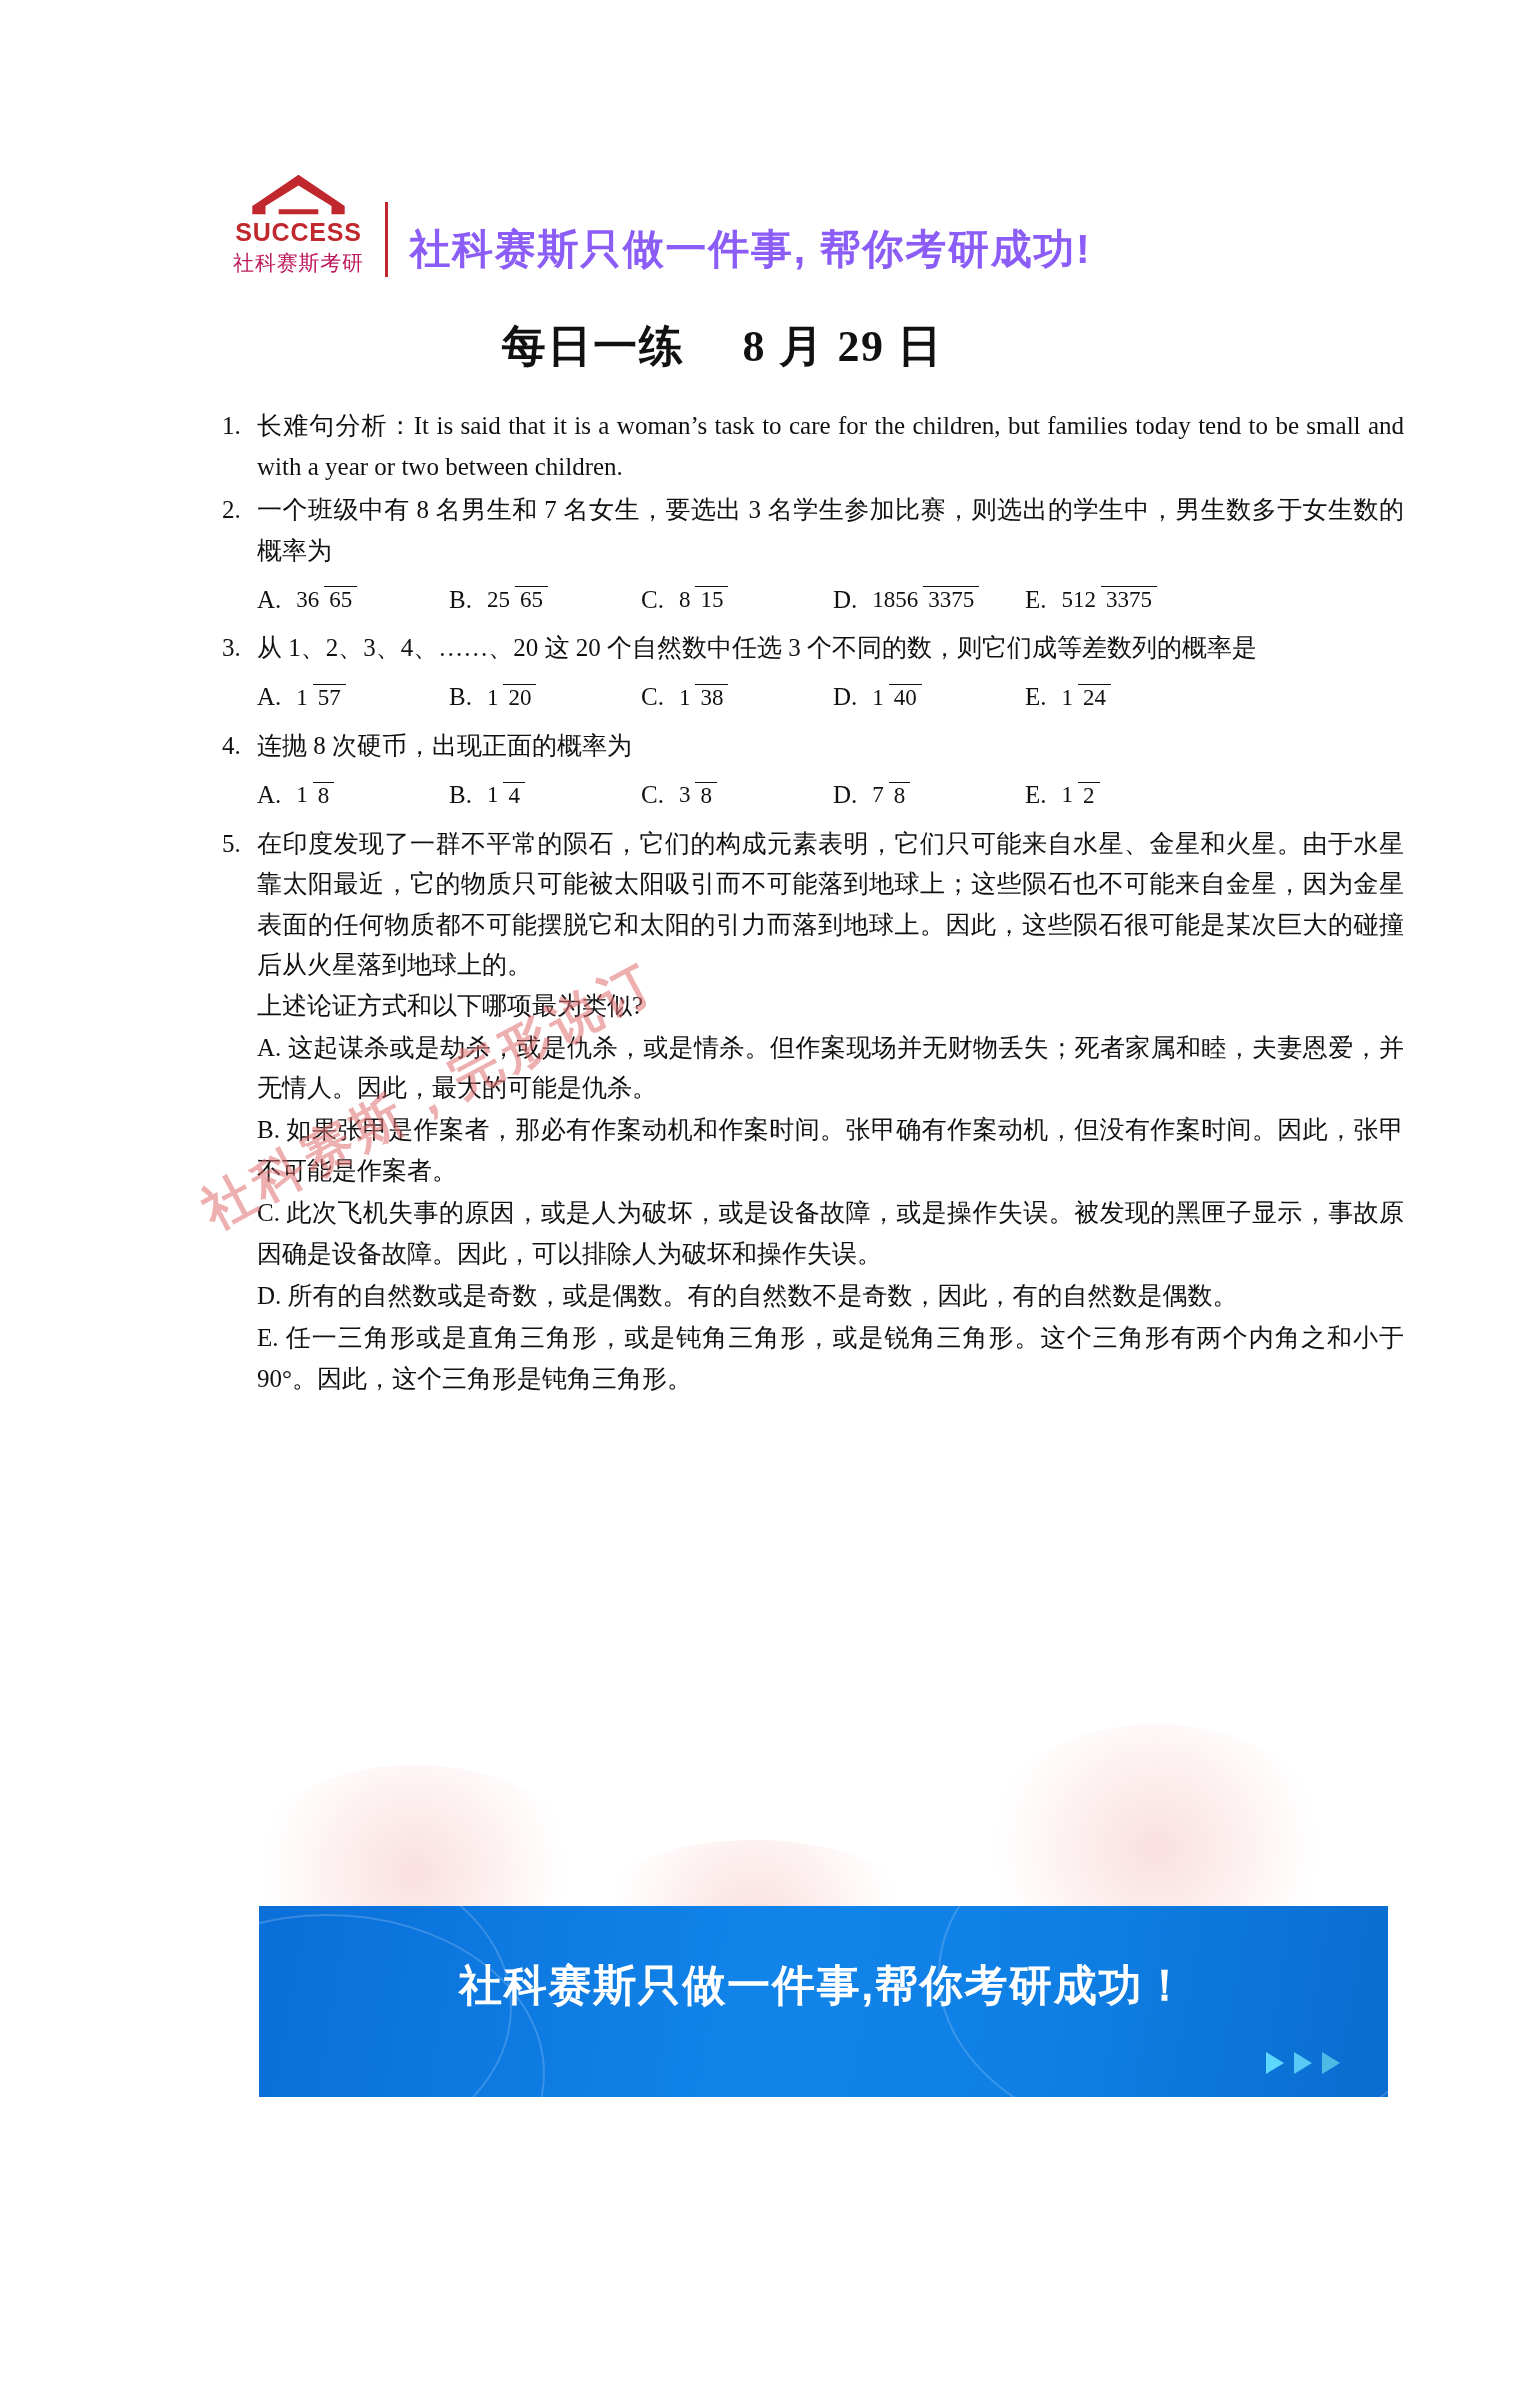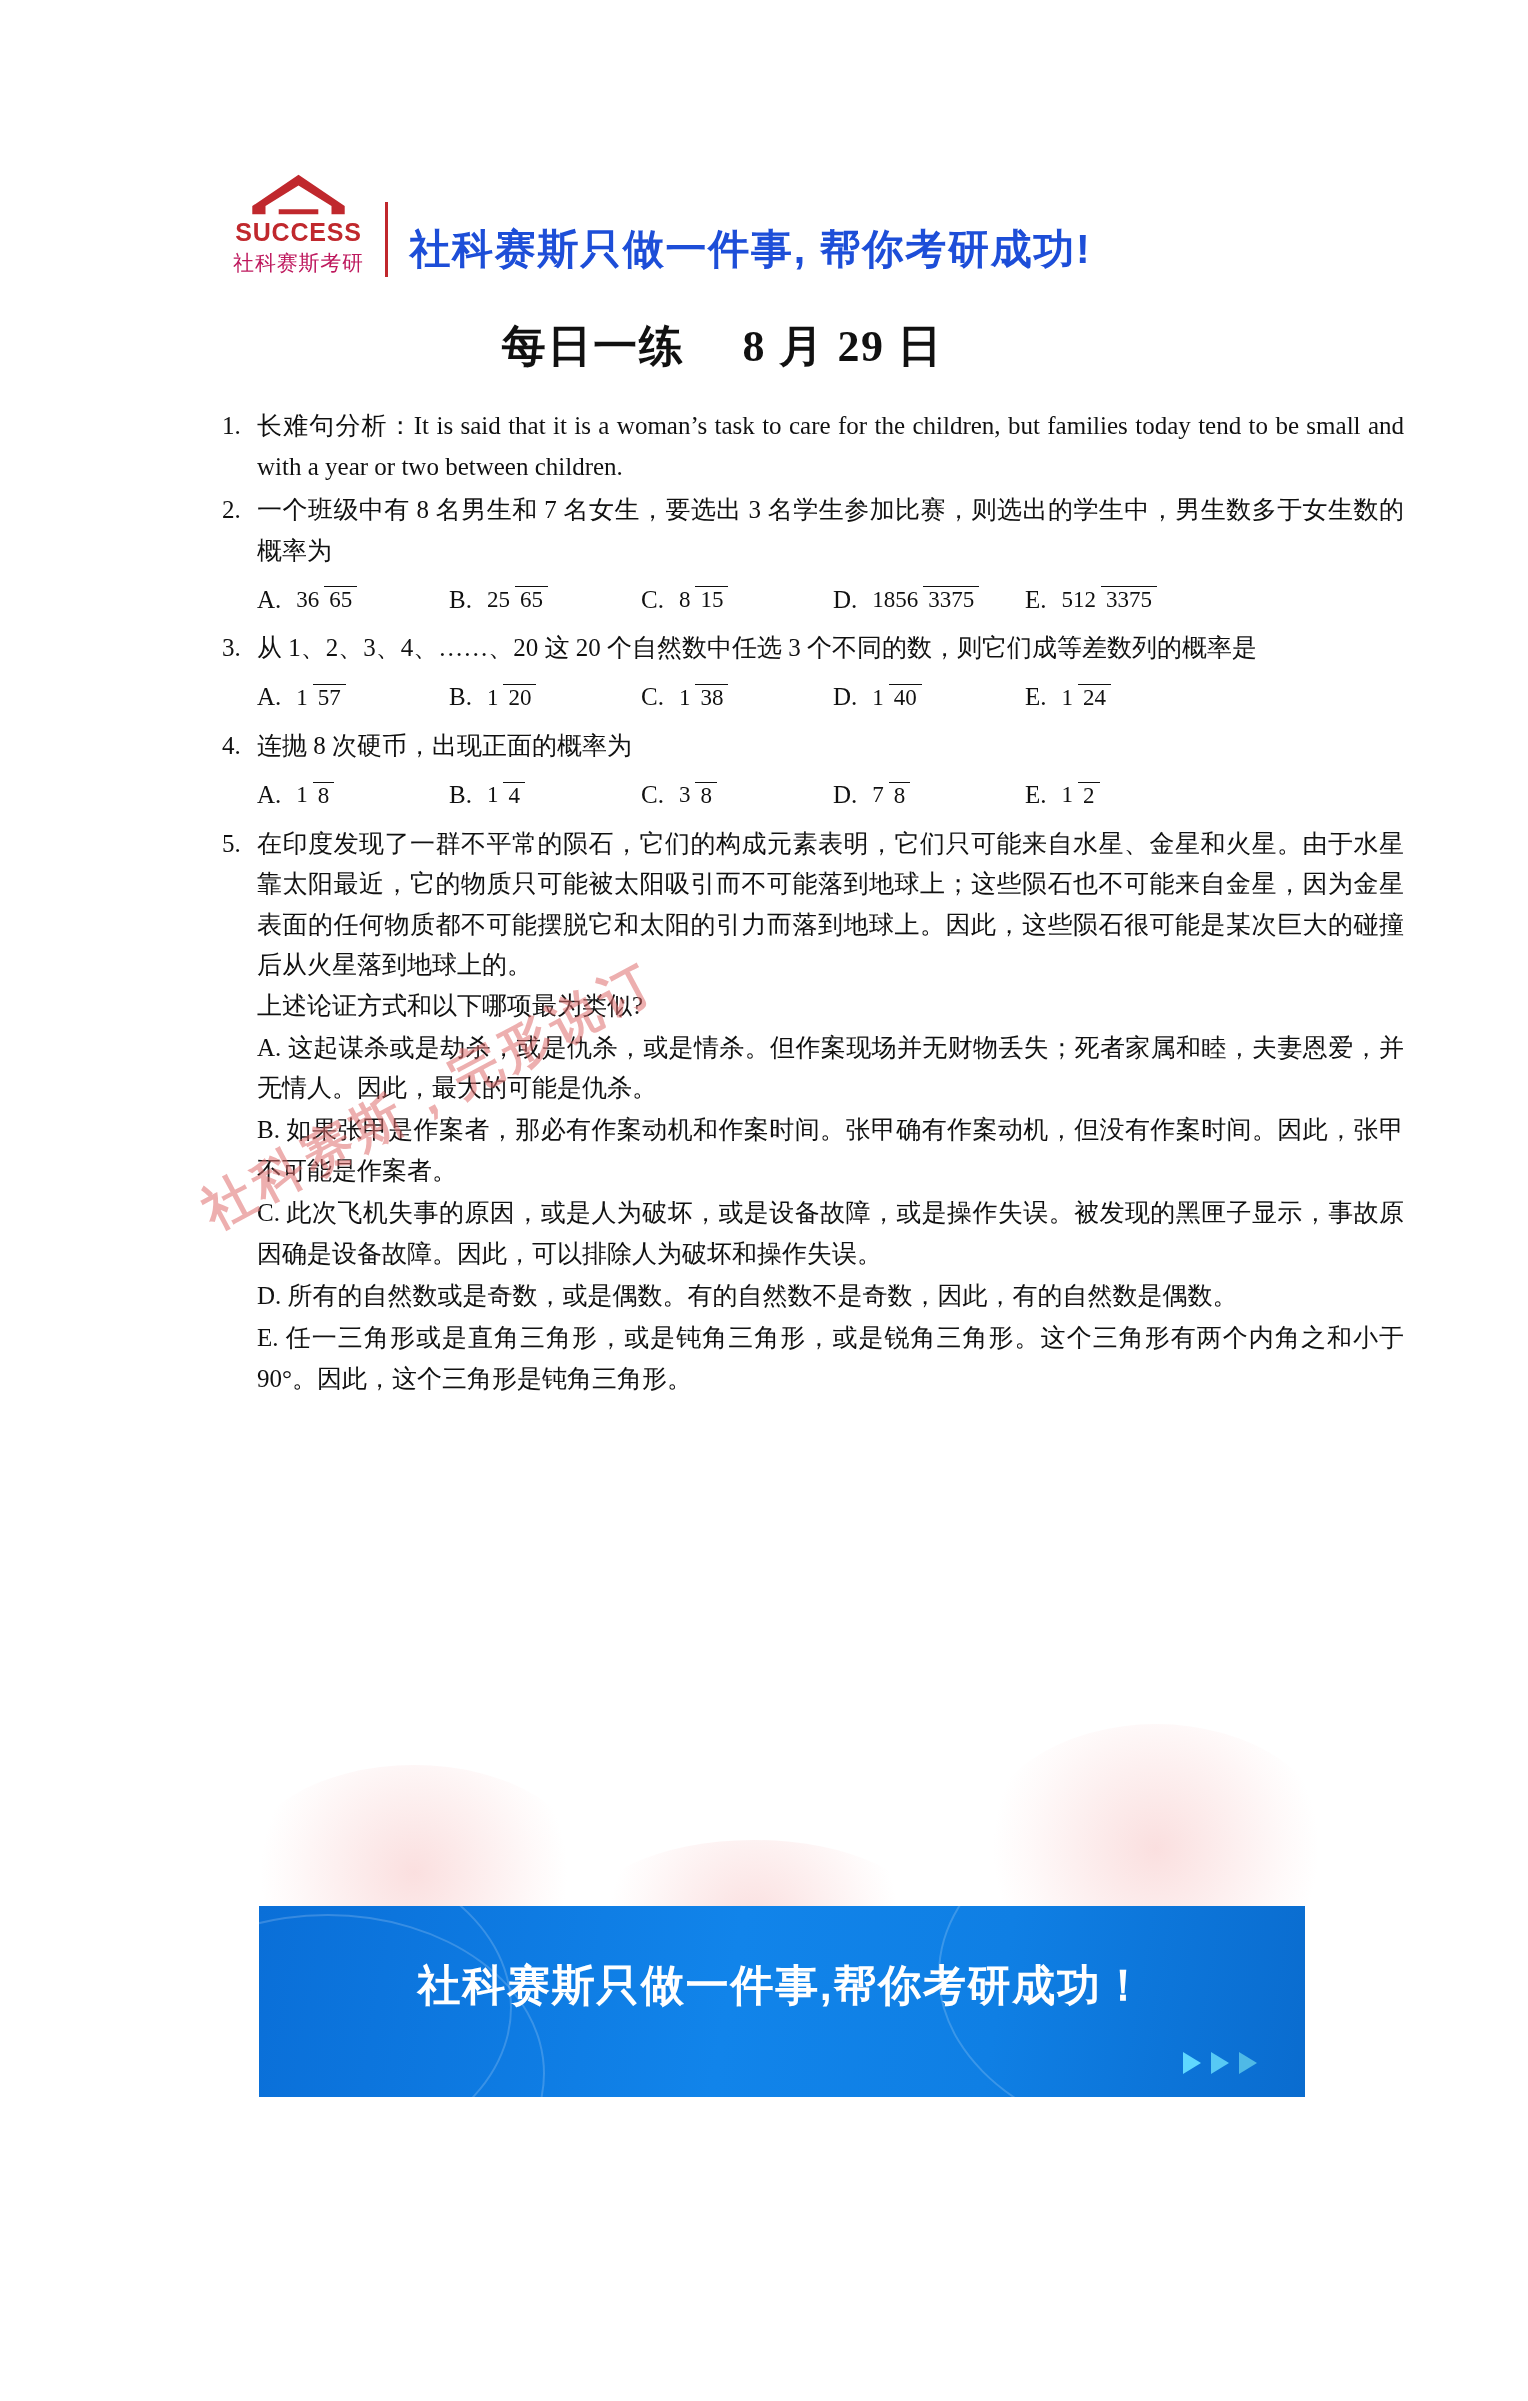--- a/index.html
+++ b/index.html
@@ -61,21 +61,21 @@
   .header-divider {
     width: 3.3px;
     height: 75px;
     background: #c0282d;
     margin: 0 21.5px 0 11.6px;
   }
   .header-slogan {
     font-family: "Liberation Sans", sans-serif;
     font-weight: bold;
     font-size: 41px;
-    color: #1d4ed8;
+    color: #8b5cf6;
     letter-spacing: 1.7px;
     white-space: nowrap;
   }
 
   
   .doc-title {
     text-align: center;
     font-size: 44px;
     font-weight: bold;
     letter-spacing: 1.7px;
@@ -165,21 +165,21 @@
     background: radial-gradient(circle, rgba(240,150,150,0.30) 0%, rgba(250,200,200,0.10) 60%, rgba(255,255,255,0) 75%);
     pointer-events: none;
     z-index: 1;
   }
 
   
   .banner {
     position: absolute;
     left: 259px;
     top: 1906px;
-    width: 1046px;
+    width: 1129px;
     height: 191px;
     background: linear-gradient(100deg, #0a6fd8 0%, #1184ea 45%, #0f7fe4 70%, #0a6ccf 100%);
     overflow: hidden;
     z-index: 6;
   }
   .banner-swoosh {
     position: absolute;
     border: 2.5px solid rgba(255,255,255,0.18);
     border-radius: 50%;
   }

